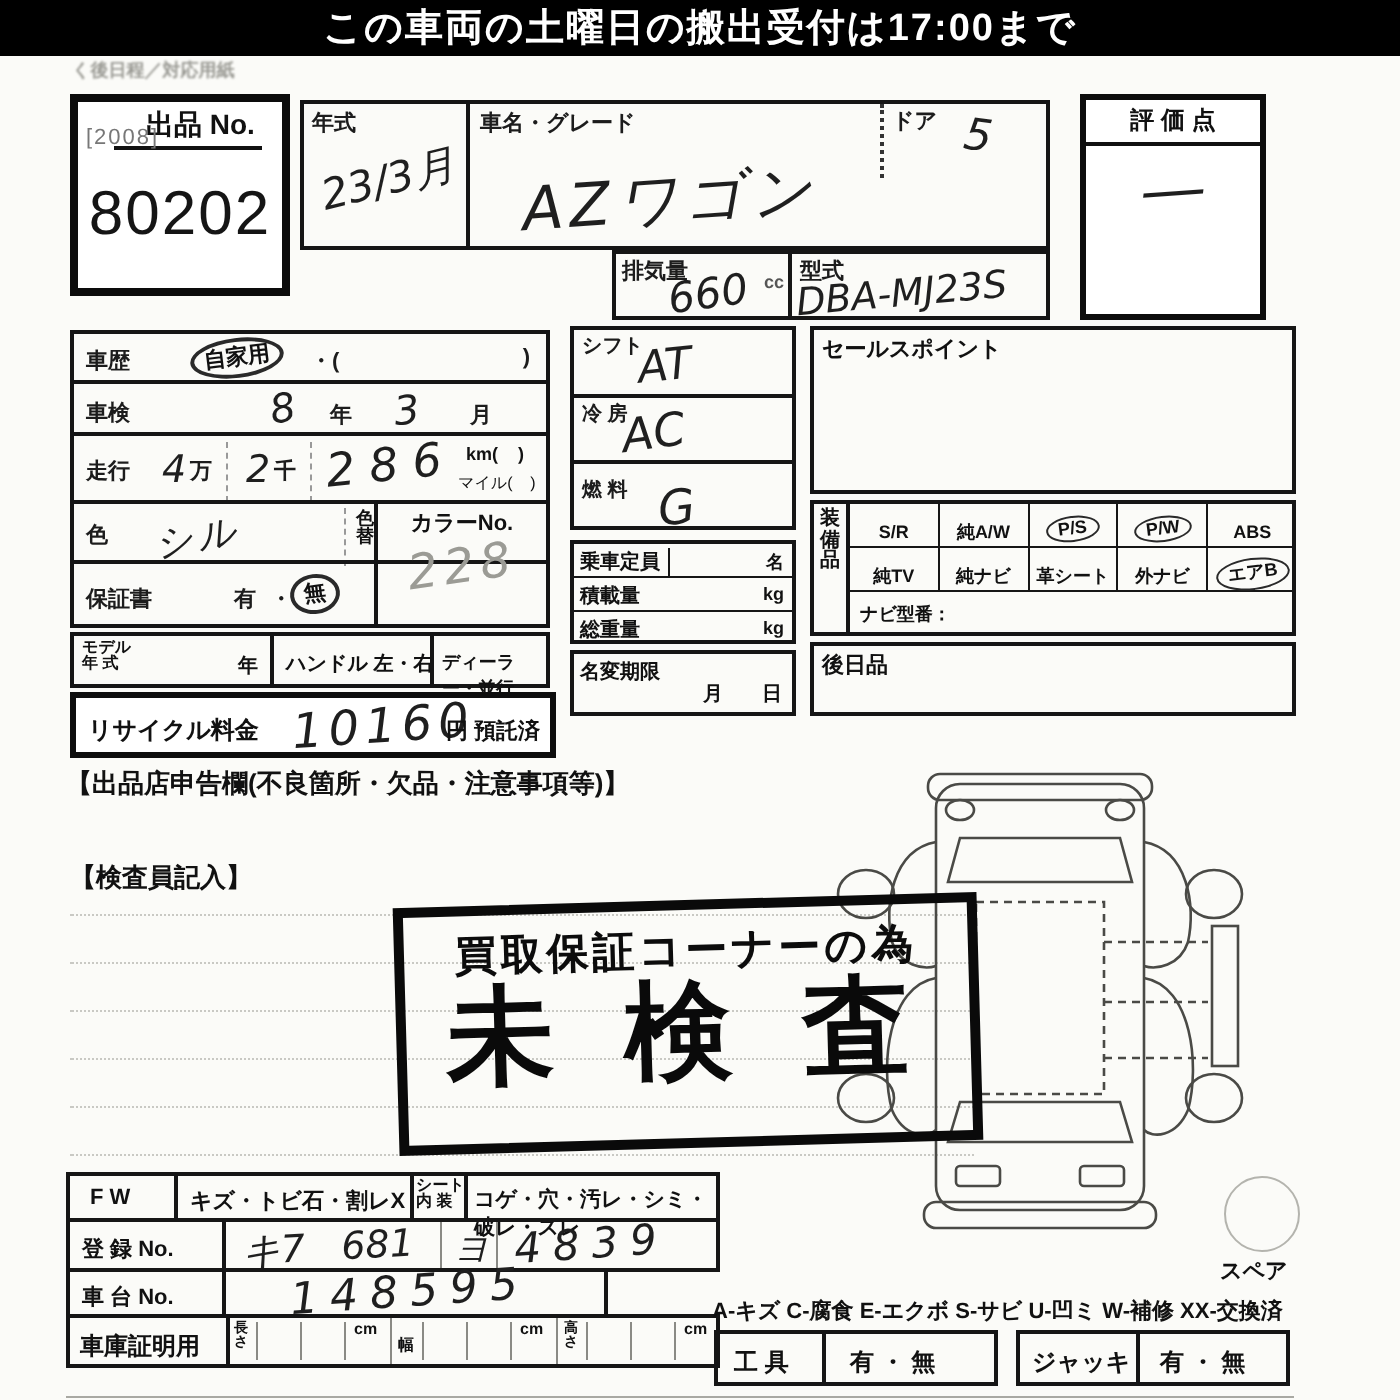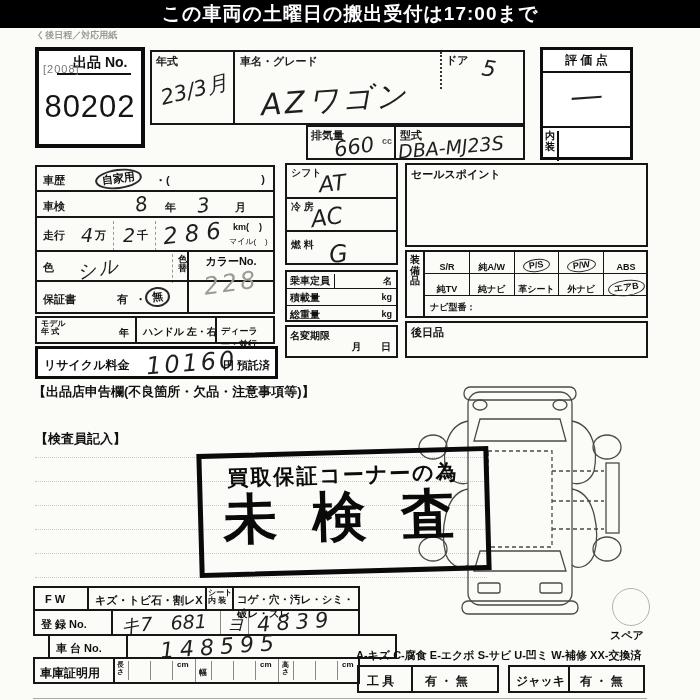--- a/index.html
+++ b/index.html
@@ -59,23 +59,20 @@
   </div>
 
   <div class="abs bx" style="left:394px;top:125px;width:131px;height:35px;">
     <span class="lbl" style="position:absolute;left:4px;top:1px;">型式</span>
     <span class="hw" style="position:absolute;left:2px;top:9px;font-size:19px;transform:rotate(-5deg);white-space:nowrap;">DBA-MJ23S</span>
   </div>
 
   <div class="abs bx3" style="left:540px;top:47px;width:93px;height:113px;background:#fff;">
     <div style="border-bottom:2px solid #111;text-align:center;font-size:12px;font-weight:bold;padding:2px 0;">評 価 点</div>
     <div class="hw" style="position:absolute;left:0;top:28px;width:100%;text-align:center;font-size:30px;transform:rotate(-4deg);">―</div>
-    <div class="abs" style="left:0;top:76px;width:100%;height:34px;border-top:2px solid #111;">
-      <span class="preline" style="position:absolute;left:2px;top:3px;font-size:10px;font-weight:bold;width:12px;border-right:2px solid #111;height:30px;display:inline-block;">内装</span>
-    </div>
   </div>
 
   <div class="abs bx" style="left:35px;top:165px;width:240px;height:27px;">
     <span class="lbl" style="position:absolute;left:6px;top:6px;">車歴</span>
     <span class="circled" style="position:absolute;left:58px;top:2px;font-size:11px;font-weight:bold;border-width:2px;">自家用</span>
     <span class="lbl" style="position:absolute;left:118px;top:6px;">・(</span>
     <span class="lbl" style="position:absolute;right:8px;top:6px;">)</span>
   </div>
 
   <div class="abs bx" style="left:35px;top:190px;width:240px;height:28px;">
@@ -271,21 +268,21 @@
   <div class="abs bx" style="left:33px;top:609px;width:327px;height:27px;">
     <span style="position:absolute;left:6px;top:6px;font-size:11px;font-weight:bold;">登 録 No.</span>
     <span class="abs" style="left:76px;top:0;height:23px;border-left:2px solid #161616;"></span>
     <span class="hw" style="position:absolute;left:86px;top:0px;font-size:19px;white-space:pre;transform:rotate(-3deg);">キ7   681</span>
     <span class="abs" style="left:185px;top:0;height:23px;border-left:1px solid #8a8a85;"></span>
     <span class="hw" style="position:absolute;left:192px;top:2px;font-size:17px;">ヨ</span>
     <span class="abs" style="left:213px;top:0;height:23px;border-left:1px solid #8a8a85;"></span>
     <span class="hw" style="position:absolute;left:222px;top:-1px;font-size:21px;letter-spacing:6px;transform:rotate(-4deg);">4839</span>
   </div>
 
-  <div class="abs bx" style="left:48px;top:634px;width:349px;height:25px;padding-left:18px;">
+  <div class="abs bx" style="left:33px;top:634px;width:271px;height:25px;padding-left:18px;">
     <span style="position:absolute;left:6px;top:5px;font-size:11px;font-weight:bold;">車 台 No.</span>
     <span class="abs" style="left:76px;top:0;height:21px;border-left:2px solid #161616;"></span>
     <span class="hw" style="position:absolute;left:110px;top:-2px;font-size:22px;letter-spacing:6px;transform:rotate(-4deg);">148595</span>
   </div>
 
   <div class="abs bx" style="left:33px;top:657px;width:327px;height:27px;">
     <span style="position:absolute;left:5px;top:6px;font-size:12px;font-weight:bold;">車庫証明用</span>
     <span class="abs" style="left:78px;top:0;height:23px;border-left:2px solid #161616;"></span>
     <span class="preline" style="position:absolute;left:82px;top:2px;font-size:7px;font-weight:bold;">長
 さ</span>

